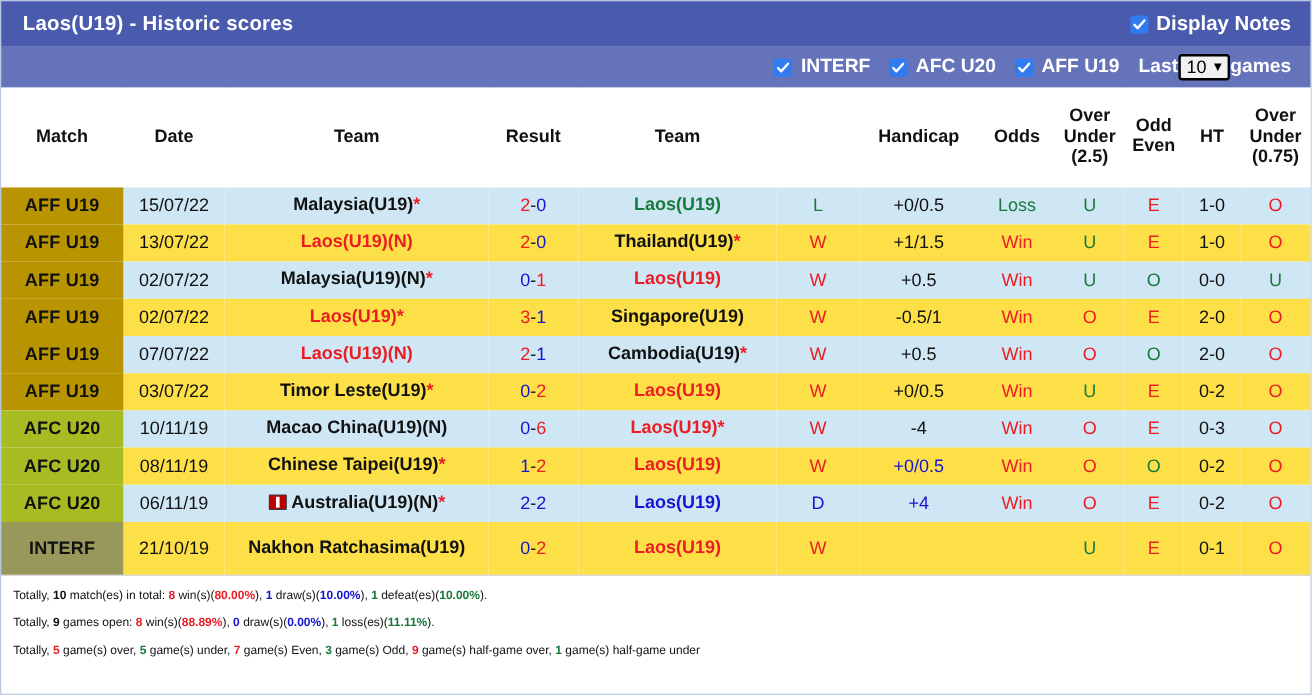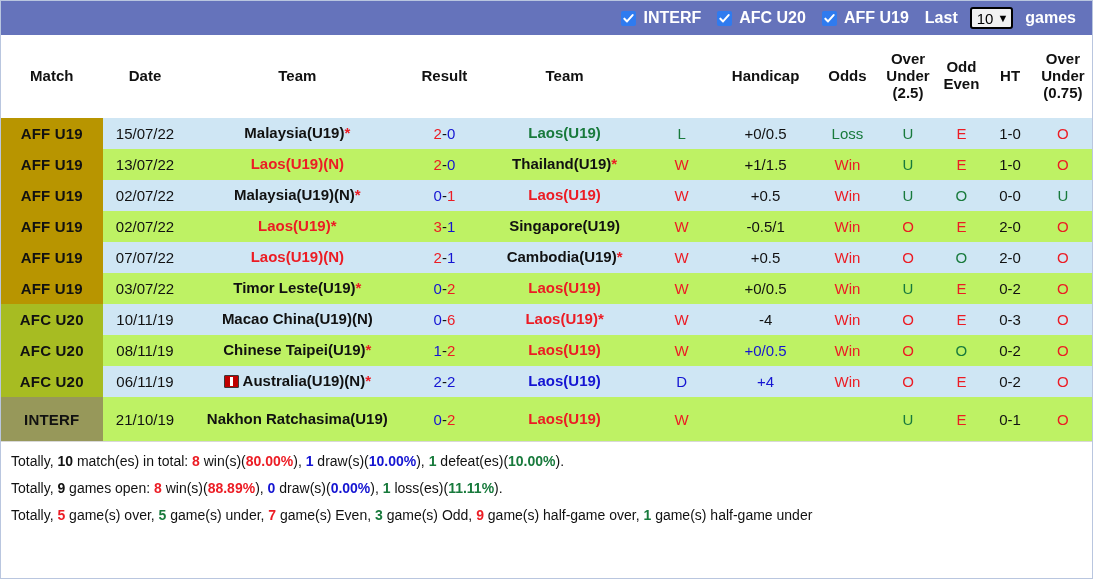--- a/index.html
+++ b/index.html
@@ -19,21 +19,21 @@
   }
   .titlebar .title{color:#ffffff;font-size:17px;font-weight:bold;letter-spacing:.2px;}
   .titlebar .notes{display:flex;align-items:center;gap:7px;color:#fff;font-size:17px;font-weight:bold;}
 
   .filterbar{
     height:34px;background:#6573bb;display:flex;align-items:center;
     justify-content:flex-end;padding:0 16px 0 0;box-sizing:border-box;gap:0px;
   }
   .filtergroup{display:flex;align-items:center;gap:7px;margin-right:16px;}
   .filtergroup .flabel{color:#ffffff;font-size:16px;font-weight:bold;}
-  .lastgroup{display:flex;align-items:center;gap:12px;color:#fff;font-size:16px;font-weight:bold;justify-content:flex-end;}
+  .lastgroup{display:flex;align-items:center;gap:0;color:#fff;font-size:16px;font-weight:bold;justify-content:flex-end;}
 
   .cb{
     width:15px;height:15px;background:#2f7bef;border-radius:2px;
     display:inline-flex;align-items:center;justify-content:center;flex:none;
   }
   .cb svg{display:block;}
   .sel{
     background:#f1f1f1;border:2px solid #000;border-radius:3px;
     padding:0 3px 0 5px;height:22px;display:inline-flex;align-items:center;gap:4px;
     font-size:15px;color:#000;font-weight:normal;box-sizing:border-box;
@@ -46,21 +46,21 @@
     font-size:15px;font-weight:bold;color:#111;background:#ffffff;
     padding:16px 2px;vertical-align:middle;line-height:1.12;
     border-bottom:1px solid #ffffff;
   }
   .hdrrow{height:62px;}
   table.hist td{
     font-size:15px;color:#111;padding:0 3px;height:31px;vertical-align:middle;
     text-align:center;white-space:nowrap;
   }
   tr.r-even td{background:#cfe6f4;}
-  tr.r-odd  td{background:#bef264;}
+  tr.r-odd  td{background:#fde047;}
   tr.tall td{height:44px;}
   td.teamcell{white-space:normal;line-height:1.12;font-weight:bold;}
 
   td.badge{
     color:#fff;font-weight:bold;font-size:15px;text-align:center;
     letter-spacing:.2px;padding:0;
   }
   tr td.badge.aff{background:#b89500 !important;}
   tr td.badge.afc{background:#a7bc22 !important;}
   tr td.badge.inf{background:#97985a !important;}
@@ -75,29 +75,40 @@
     display:inline-block;width:15px;height:13px;background:#c00000;
     border:1px solid #3a3a3a;vertical-align:-2px;margin-right:4px;position:relative;
     box-sizing:border-box;border-radius:1px;
   }
   .flagicon::after{
     content:"";position:absolute;left:5px;top:1px;width:3px;height:9px;background:#fff;
   }
 
   
   .footer{padding:6px 0 0 10px;}
-  .fline{font-size:14px;color:#111;line-height:1.0;padding:6px 0 7px 0;}
+  .fline{font-size:10px;color:#111;line-height:1.0;padding:6px 0 7px 0;}
   .fline b{font-weight:bold;}
   .sep{height:1px;background:#d8d8d8;width:1091px;}
 </style>
 </head>
 <body>
 
 <div class="page">
 
+  <div class="titlebar">
+    <div class="title">Laos(U19) - Historic scores</div>
+    <div class="notes">
+      <span class="cb">
+        <svg width="11" height="11" viewBox="0 0 12 12">
+            <path d="M1.5 6.2 L4.4 9.2 L10.5 2.3" stroke="#ffffff" stroke-width="2.2" fill="none" stroke-linecap="round" stroke-linejoin="round"></path>
+          </svg>
+      </span>
+      <span>Display Notes</span>
+    </div>
+  </div>
 
   <div class="filterbar">
     <div class="filtergroup">
       <span class="cb">
         <svg width="11" height="11" viewBox="0 0 12 12">
             <path d="M1.5 6.2 L4.4 9.2 L10.5 2.3" stroke="#ffffff" stroke-width="2.2" fill="none" stroke-linecap="round" stroke-linejoin="round"></path>
           </svg>
       </span>
       <span class="flabel">INTERF</span>
     </div>

